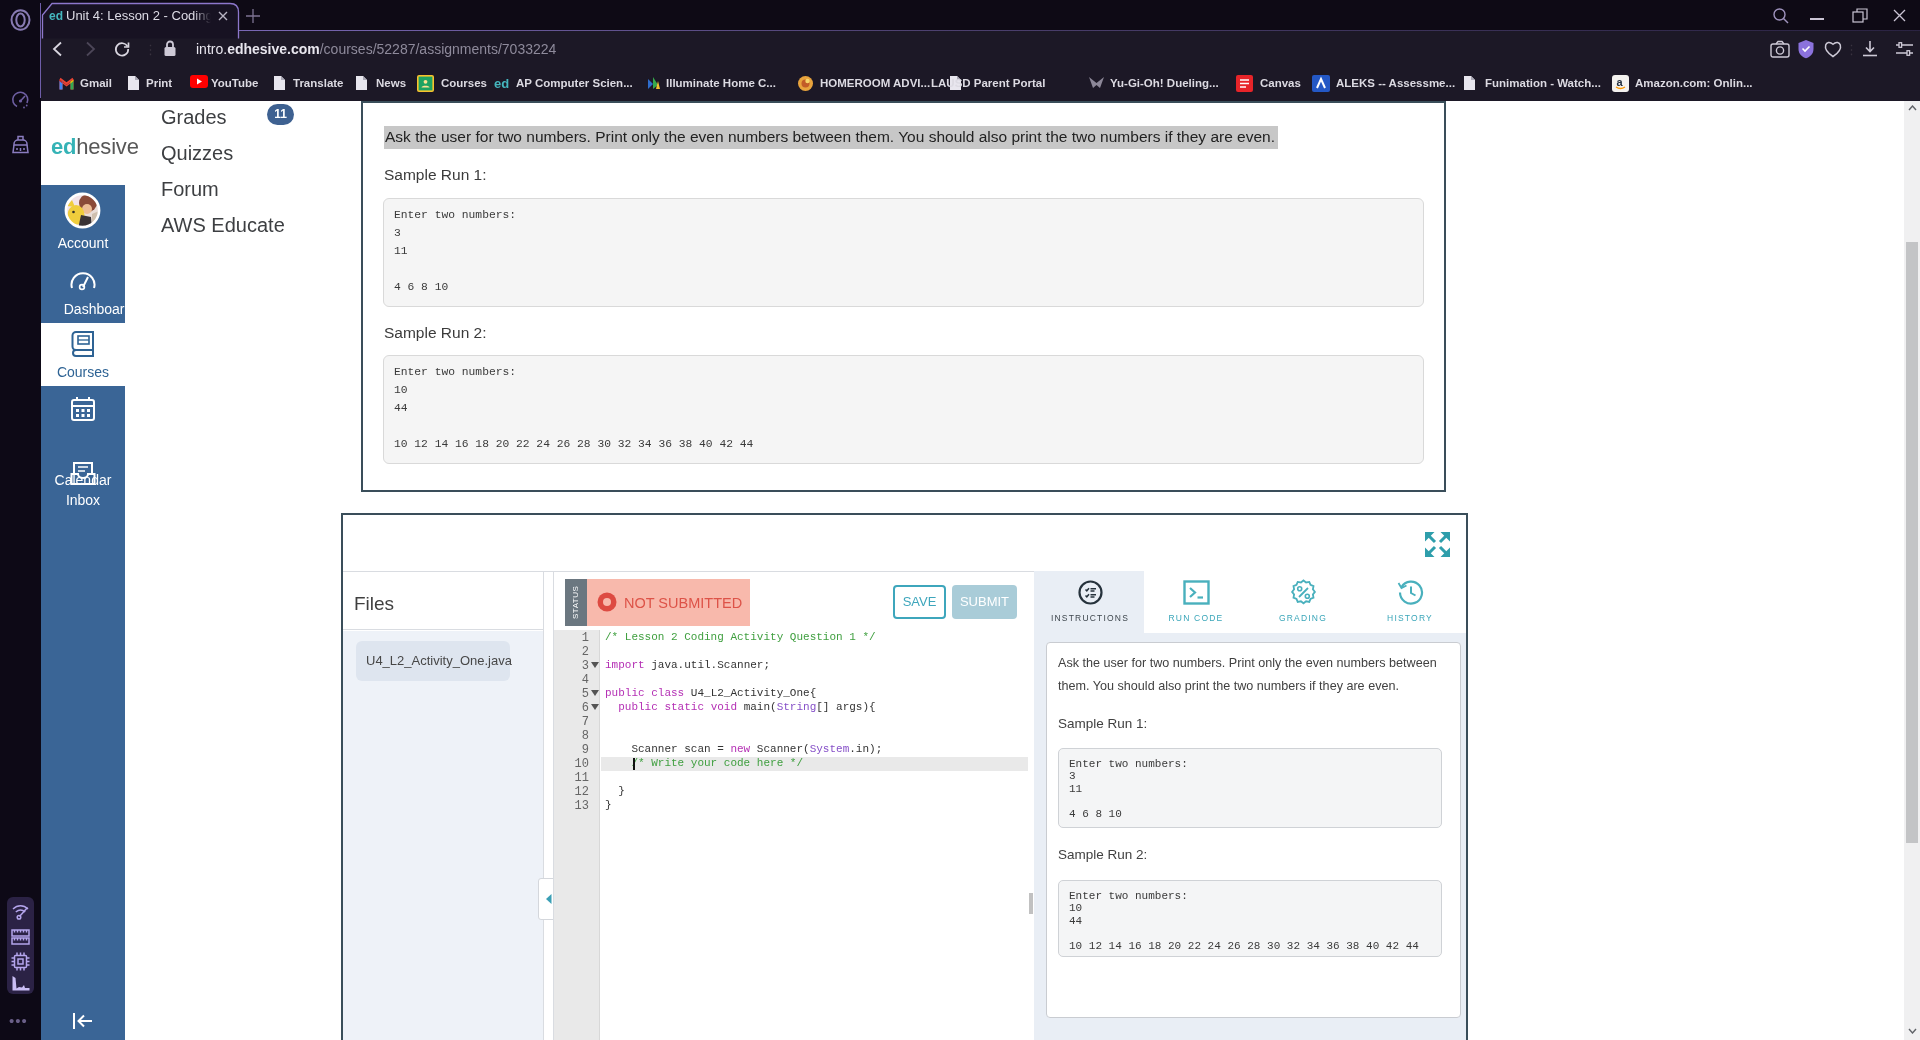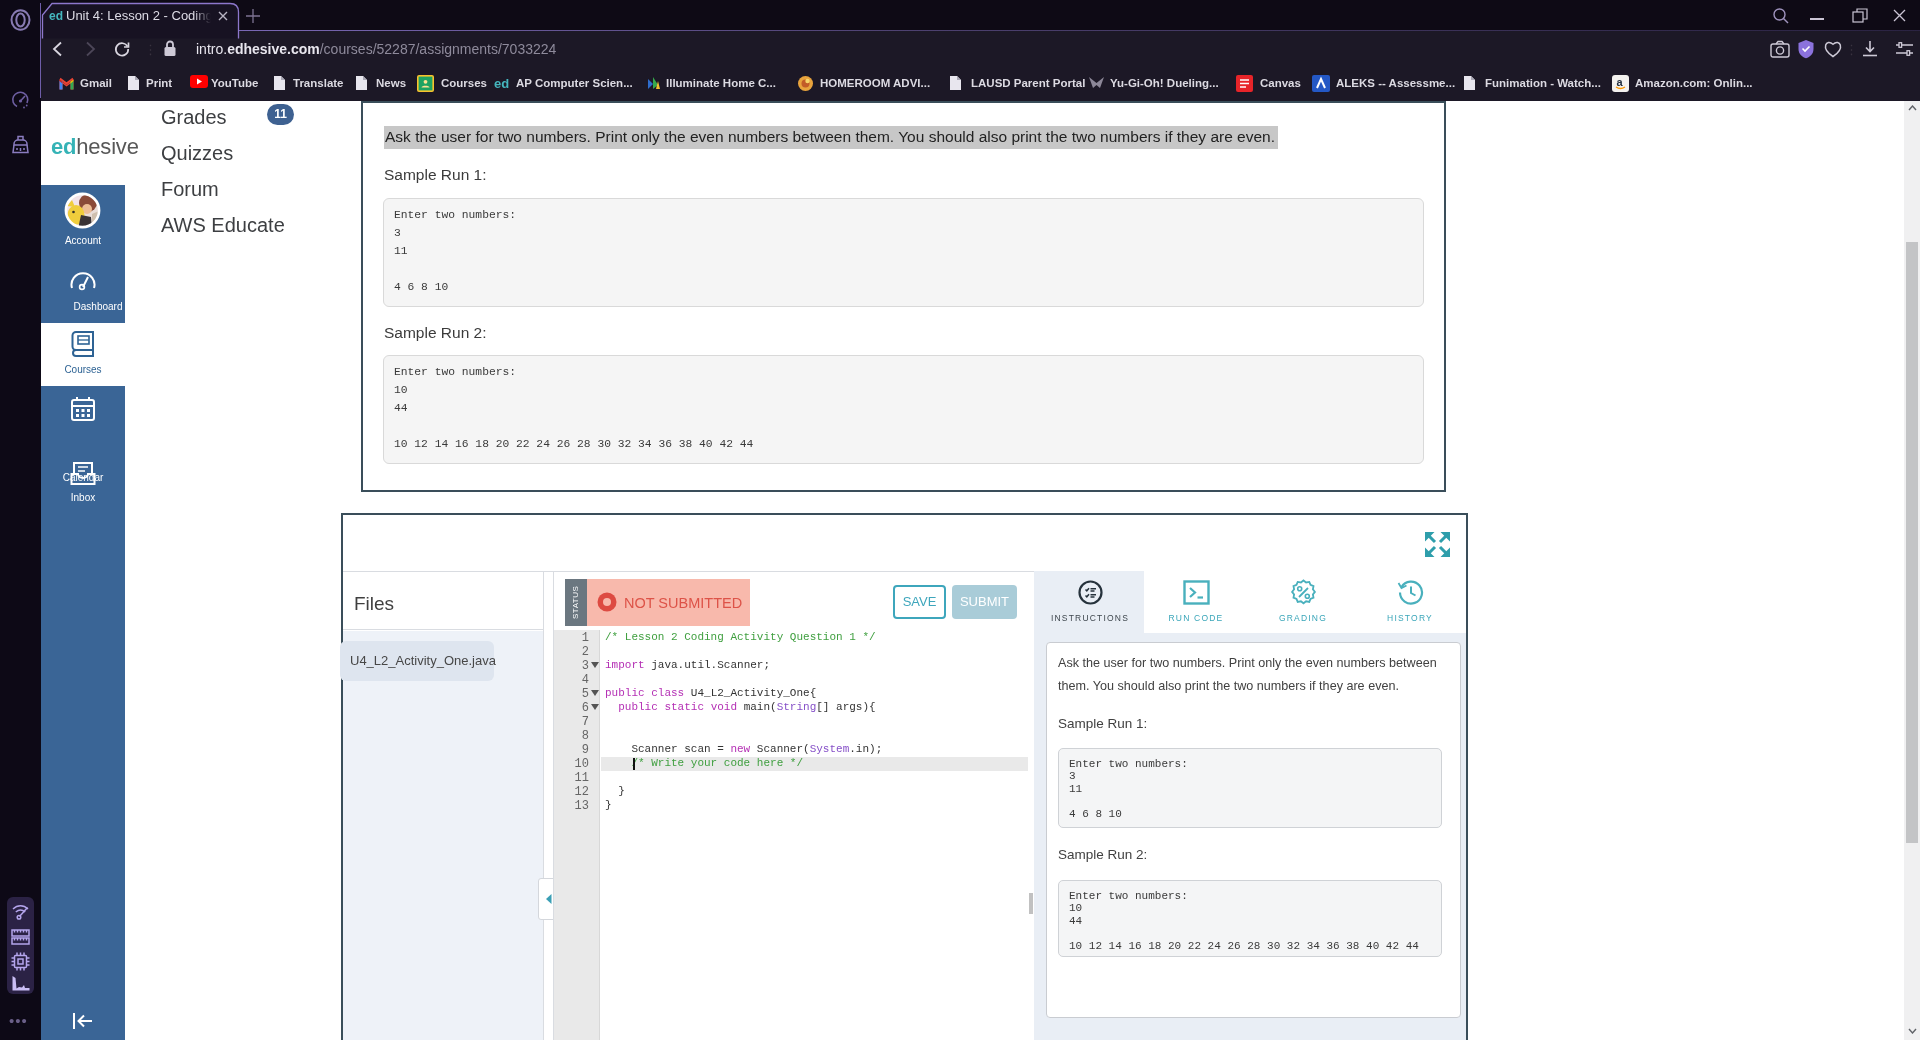--- a/index.html
+++ b/index.html
@@ -180,21 +180,21 @@
     <div class="bmi" style="left:797px;"><svg width="17" height="17" viewBox="0 0 17 17">
         <circle cx="8.5" cy="8.5" r="7.5" fill="#e8a33d"></circle>
         <circle cx="8.5" cy="8.5" r="4" fill="#c25c28"></circle>
         <circle cx="10.5" cy="6" r="2.2" fill="#f6d66b"></circle>
       </svg></div>
     <div class="bm" style="left:820px;">HOMEROOM ADVI...</div>
     <div class="bmi" style="left:948px;"><svg width="15" height="16" viewBox="0 0 15 16">
         <path d="M2 1 H9 L13 5 V15 H2 Z" fill="#e8e6ee"></path>
         <path d="M9 1 L9 5 H13" fill="#aaa8b5"></path>
       </svg></div>
-    <div class="bm" style="left:971px;">LAUSD Parent Portal</div>
+    <div class="bm" style="left:931px;">LAUSD Parent Portal</div>
     <div class="bmi" style="left:1087px;"><svg width="19" height="15" viewBox="0 0 19 15">
         <path d="M2 2 L9.5 8 L17 2 L13 13 L9.5 10 L6 13 Z" fill="#8c8798"></path>
       </svg></div>
     <div class="bm" style="left:1110px;">Yu-Gi-Oh! Dueling...</div>
     <div class="bmi" style="left:1236px;"><svg width="17" height="17" viewBox="0 0 17 17">
         <rect width="17" height="17" rx="2" fill="#e72429"></rect>
         <path d="M4 5 H13 M4 8.5 H13 M4 12 H10" stroke="#fff" stroke-width="1.4"></path>
       </svg></div>
     <div class="bm" style="left:1260px;">Canvas</div>
     <div class="bmi" style="left:1312px;"><svg width="18" height="17" viewBox="0 0 18 17">
@@ -311,21 +311,21 @@
     <path d="M2 2 L11 11 M25 2 L16 11 M2 25 L11 16 M25 25 L16 16" fill="none"></path>
     <path d="M1 1 L10.5 1 L1 10.5 Z M26 1 L26 10.5 L16.5 1 Z M1 26 L1 16.5 L10.5 26 Z M26 26 L16.5 26 L26 16.5 Z" stroke="none"></path>
   </g>
 </svg>
 <div class="abs" style="left:343px;top:571px;width:1123px;height:1px;background:#d9dce1;"></div>
 
 <div class="abs" style="left:343px;top:572px;width:200px;height:58px;background:#fff;border-bottom:1px solid #d9dce1;"></div>
 <div class="abs" style="left:354px;top:593px;font-size:19px;color:#3f3f3f;">Files</div>
 <div class="abs" style="left:343px;top:631px;width:200px;height:409px;background:#eef2f8;"></div>
 <div class="abs" style="left:543px;top:572px;width:1px;height:468px;background:#d9dce1;"></div>
-<div class="abs" style="left:340px;top:641px;width:154px;height:40px;background:#dee5ef;border-radius:6px;font-size:13px;color:#474747;line-height:40px;padding-left:10px;">U4_L2_Activity_One.java</div>
+<div class="abs" style="left:356px;top:641px;width:154px;height:40px;background:#dee5ef;border-radius:6px;font-size:13px;color:#474747;line-height:40px;padding-left:10px;">U4_L2_Activity_One.java</div>
 
 <div class="abs" style="left:538px;top:878px;width:21px;height:42px;background:#fff;border:1px solid #d4d7dc;border-radius:3px;"></div>
 <svg class="abs" style="left:544px;top:893px;" width="9" height="12" viewBox="0 0 9 12">
     <path d="M7.5 1 L2 6 L7.5 11 Z" fill="#3a9fb5"></path>
   </svg>
 
 <div class="abs" style="left:553px;top:572px;width:1px;height:468px;background:#d9dce1;"></div>
 
 <div class="abs" style="left:565px;top:579px;width:22px;height:47px;background:#6b7780;"></div>
 <div class="abs" style="left:565px;top:579px;width:22px;height:47px;color:#fff;font-size:8px;letter-spacing:0.5px;writing-mode:vertical-rl;transform:rotate(180deg);text-align:center;line-height:22px;">STATUS</div>
@@ -434,21 +434,21 @@
 <div class="abs" style="left:1904px;top:101px;width:16px;height:939px;background:#f0f0f1;"></div>
 <div class="abs" style="left:1906px;top:242px;width:12px;height:601px;background:#c3c4c6;"></div>
 <svg class="abs" style="left:1908px;top:105px;" width="9" height="6" viewBox="0 0 9 6">
     <path d="M1 5 L4.5 1 L8 5" fill="none" stroke="#606368" stroke-width="1.4"></path>
   </svg>
 <svg class="abs" style="left:1908px;top:1028px;" width="9" height="6" viewBox="0 0 9 6">
     <path d="M1 1 L4.5 5 L8 1" fill="none" stroke="#606368" stroke-width="1.4"></path>
   </svg>
 
 <style>
-  .navlbl { width:84px; text-align:center; color:#fff; font-size:10px; }
+  .navlbl { width:84px; text-align:center; color:#fff; font-size:14px; }
   .menuitem { font-size:20px; color:#3d3f42; }
   .runbox { background:#f5f5f5; border:1px solid #d9d9d9; border-radius:6px; }
   .runpre { font-size:11.3px; line-height:17.9px; color:#3a3a3a; padding:8px 0 0 10px; }
   .runbox2 { background:#f4f5f6; border:1px solid #cfd2d6; border-radius:5px; }
   .runpre2 { font-size:11px; line-height:12.4px; color:#3a3a3a; padding:9px 0 0 10px; }
   .rtablbl { font-size:8.5px; letter-spacing:1.2px; color:#3aa6b9; text-align:center; }
   .bm { position:absolute; top:77px; height:16px; font-size:11.5px; font-weight:600; color:#dcdae2; white-space:nowrap; }
   .bmi { position:absolute; top:75px; width:17px; height:17px; }
   .gln { position:absolute; width:35px; text-align:right; font-family:"Liberation Mono",monospace; font-size:12px; color:#666; }
   .cl { position:absolute; left:605px; font-family:"Liberation Mono",monospace; font-size:11px; white-space:pre; color:#333; }

